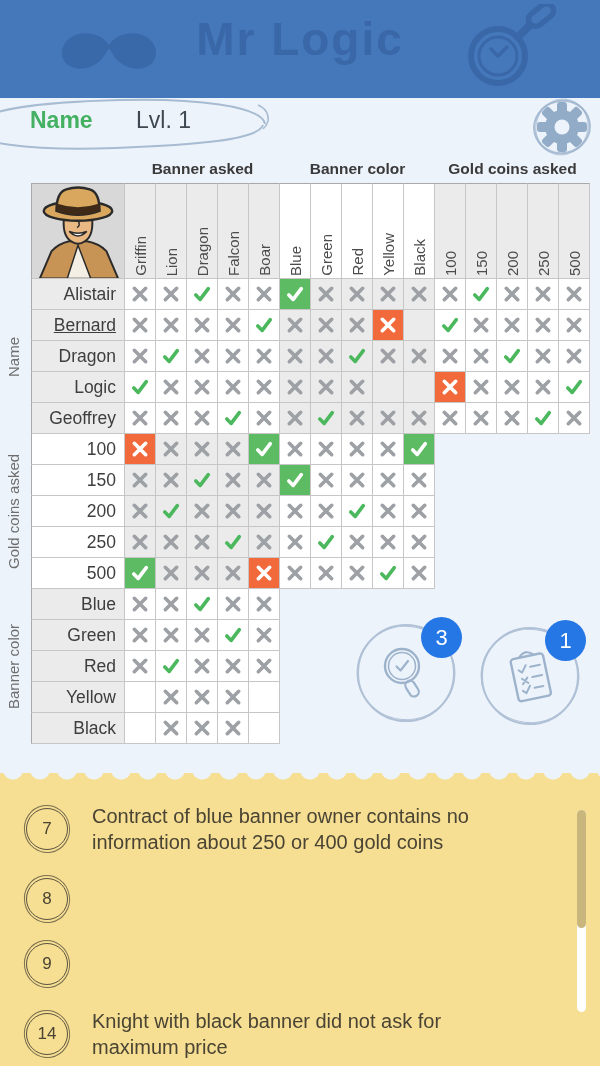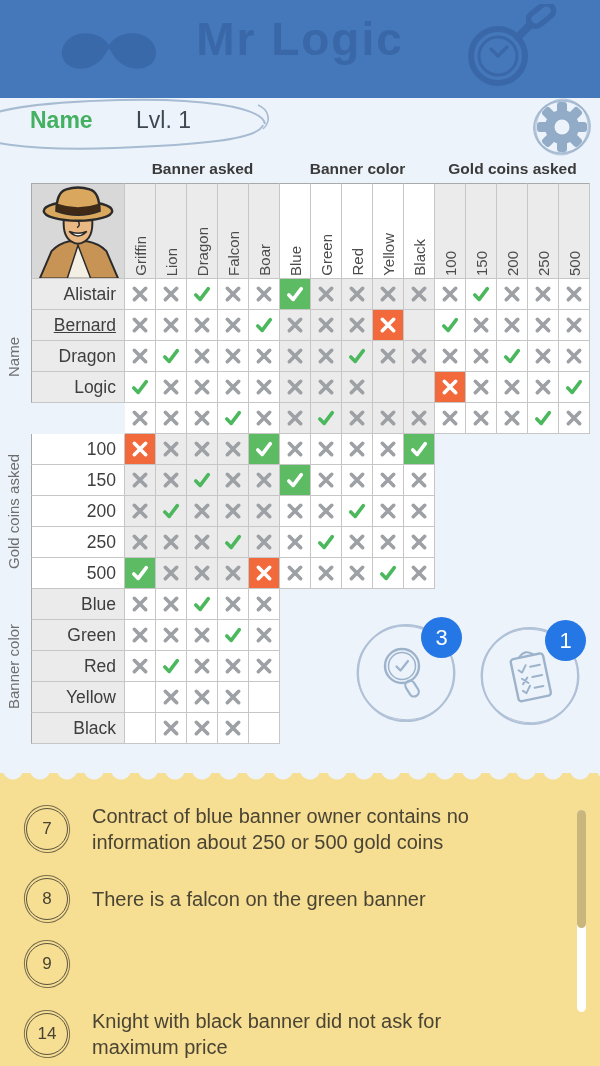--- a/index.html
+++ b/index.html
@@ -461,20 +461,21 @@
     <div class="cell" style="grid-area: 5 / 15;">
       <svg width="20" height="20" viewBox="0 0 20 20">
         <path d="M4.3 4.3 15.7 15.7 M15.7 4.3 4.3 15.7" stroke="#9da0a4" stroke-width="3.6" stroke-linecap="round" fill="none"></path>
       </svg>
     </div>
     <div class="cell" style="grid-area: 5 / 16;">
       <svg width="20" height="20" viewBox="0 0 20 20">
         <path d="M3.8 11 8.2 15.4 16.3 4.6" stroke="#4cb85e" stroke-width="3.6" stroke-linecap="round" stroke-linejoin="round" fill="none"></path>
       </svg>
     </div>
+    <div class="cell rl bl shade" style="grid-area: 6 / 1;">Geoffrey</div>
     <div class="cell" style="grid-area: 6 / 2;">
       <svg width="20" height="20" viewBox="0 0 20 20">
         <path d="M4.3 4.3 15.7 15.7 M15.7 4.3 4.3 15.7" stroke="#9da0a4" stroke-width="3.6" stroke-linecap="round" fill="none"></path>
       </svg>
     </div>
     <div class="cell" style="grid-area: 6 / 3;">
       <svg width="20" height="20" viewBox="0 0 20 20">
         <path d="M4.3 4.3 15.7 15.7 M15.7 4.3 4.3 15.7" stroke="#9da0a4" stroke-width="3.6" stroke-linecap="round" fill="none"></path>
       </svg>
     </div>
@@ -936,25 +937,24 @@
       <path d="M33 43.5 h9" stroke-width="2" stroke-linecap="round"></path>
     </g>
   </svg>
   <div class="badge">1</div>
 </div>
 
 <div class="clues-panel">
   <div class="clues-list">
       <div class="clue">
         <div class="clue-num">7</div>
-        <div class="clue-text">Contract of blue banner owner contains no information about 250 or 500 gold coins</div>
+        <div class="clue-text">Contract of blue banner owner contains no information about 250 or 400 gold coins</div>
       </div>
       <div class="clue">
         <div class="clue-num">8</div>
-        <div class="clue-text">There is a falcon on the green banner</div>
       </div>
       <div class="clue">
         <div class="clue-num">9</div>
       </div>
       <div class="clue">
         <div class="clue-num">14</div>
         <div class="clue-text">Knight with black banner did not ask for maximum price</div>
       </div>
     </div>
 </div>

